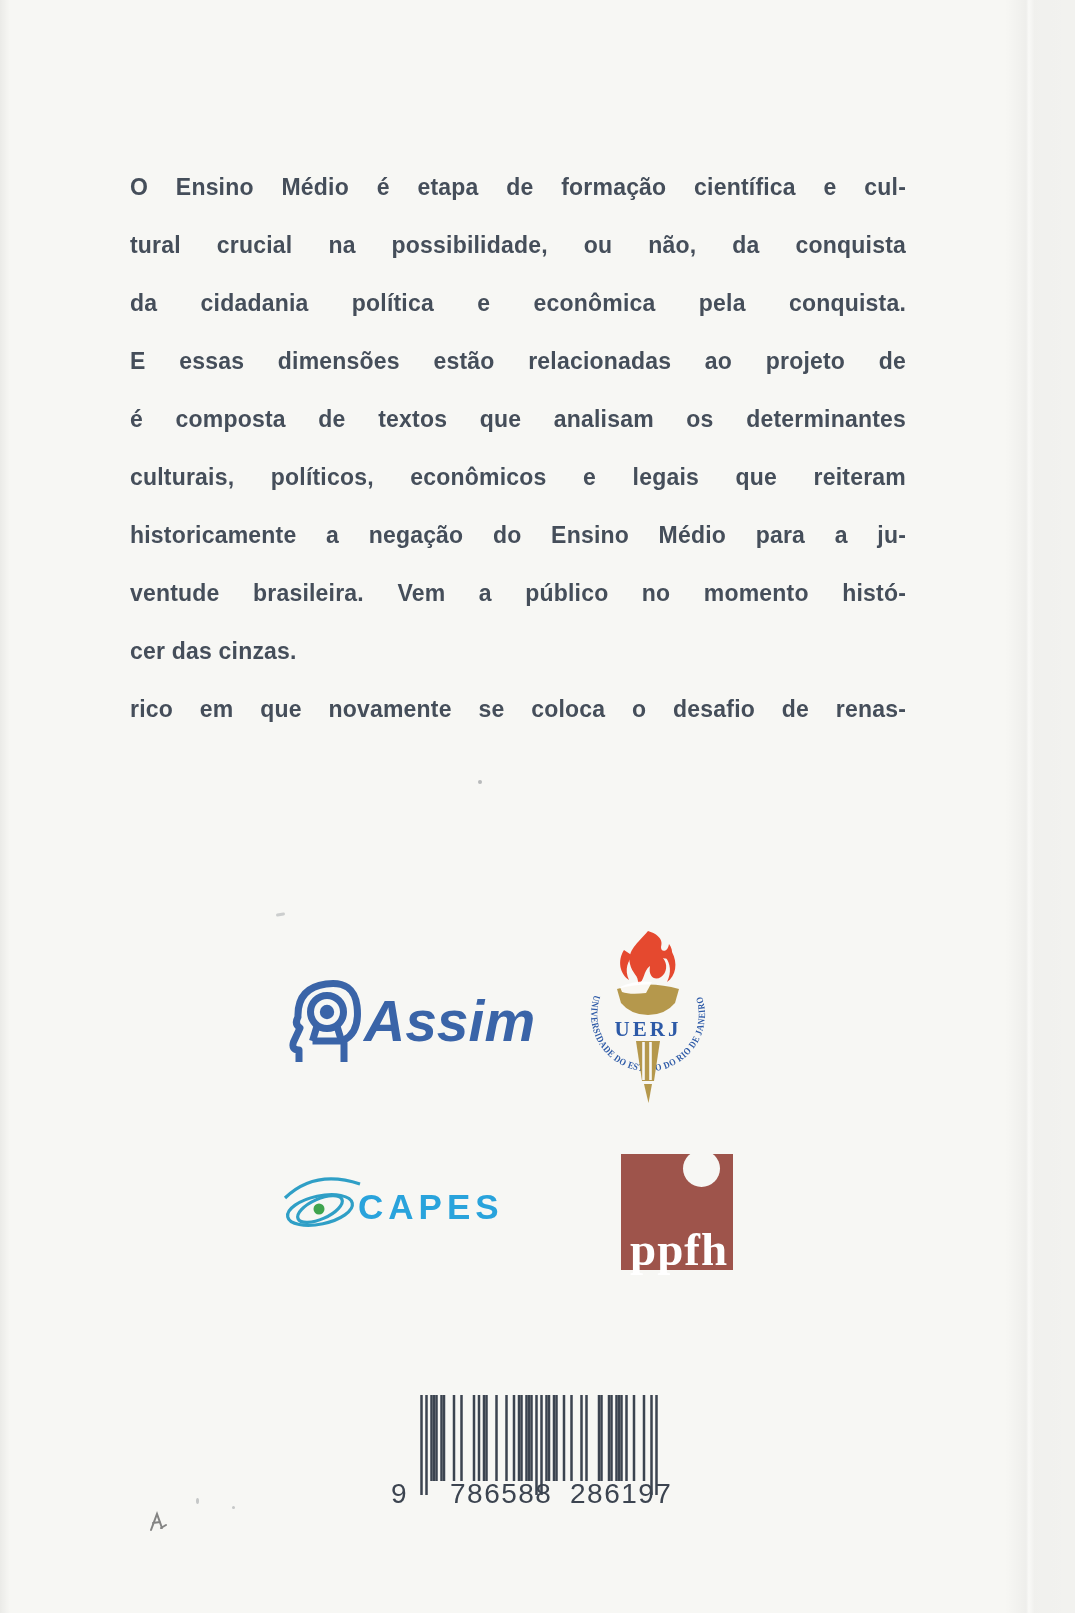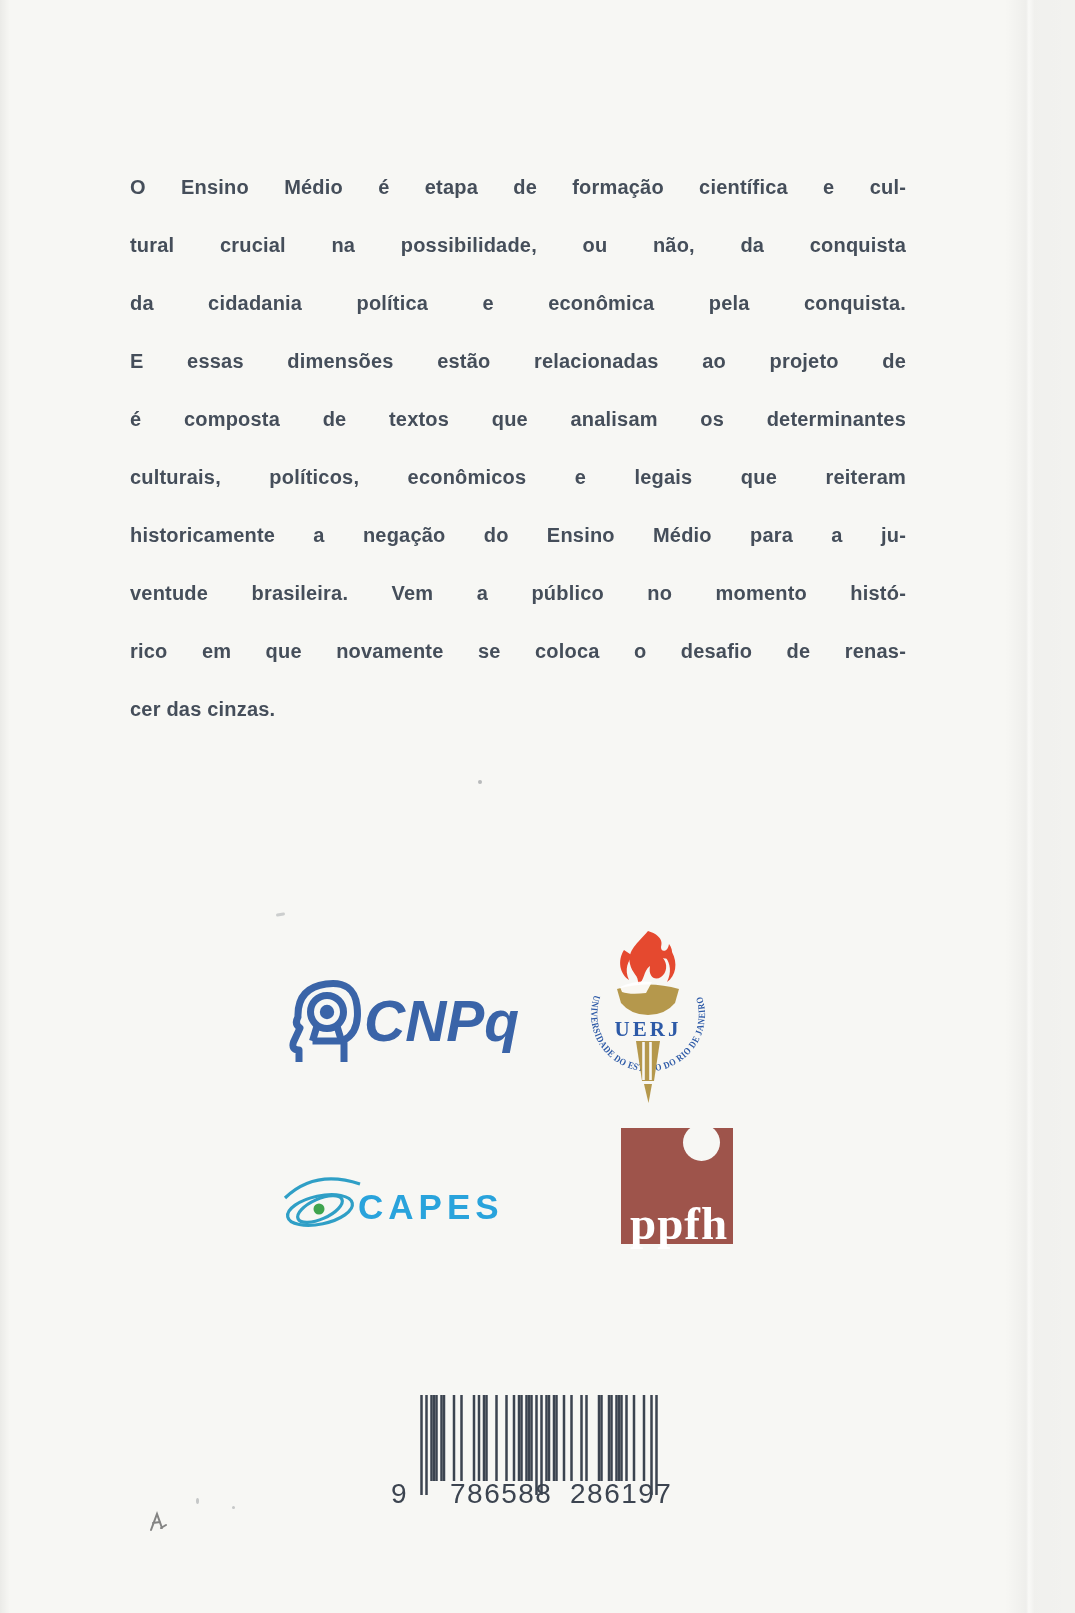--- a/index.html
+++ b/index.html
@@ -9,35 +9,35 @@
     font-family:"Liberation Sans","DejaVu Sans",sans-serif;
   }
   
   .edge-left{position:absolute;left:0;top:0;width:10px;height:100%;
     background:linear-gradient(to right,rgba(0,0,0,0.05),rgba(0,0,0,0));}
   .fold-right{position:absolute;left:1005px;top:0;width:70px;height:100%;
     background:linear-gradient(to right,rgba(0,0,0,0) 0%,rgba(0,0,0,0.035) 30%,rgba(255,255,255,0.25) 34%,rgba(0,0,0,0.028) 42%,rgba(0,0,0,0.018) 100%);}
   
   #blurb{position:absolute;left:130px;top:158px;width:776px;
     color:var(--blurb-text,#454e5a);
-    font-size:20px;font-weight:700;line-height:58px;letter-spacing:0.2px;}
+    font-size:23px;font-weight:700;line-height:58px;letter-spacing:0.2px;}
   .blurb-line{text-align:justify;text-align-last:justify;white-space:normal;}
   .blurb-line.last{text-align:left;text-align-last:left;}
   
   .logo{position:absolute;}
   #cnpq-icon{left:286px;top:978px;width:78px;height:84px;}
   #cnpq-text{left:364px;top:988px;height:66px;line-height:66px;
     font-size:57px;font-weight:700;font-style:italic;letter-spacing:0px;
     color:var(--cnpq-blue,#3a64a8);}
   #uerj{left:575px;top:923px;width:146px;height:186px;}
   #capes-icon{left:283px;top:1172px;width:78px;height:66px;}
   #capes-text{left:358px;top:1178px;height:58px;line-height:58px;
     font-size:35px;font-weight:700;letter-spacing:5px;
     color:var(--capes-blue,#29a3dc);}
-  #ppfh{left:621px;top:1128px;width:112px;height:116px;
+  #ppfh{left:621px;top:1154px;width:112px;height:116px;
     background:var(--ppfh-brown,#9e544b);}
   #ppfh .notch{position:absolute;left:62px;top:-4px;width:37px;height:37px;
     border-radius:50%;background:var(--page-bg,#f7f7f4);}
   #ppfh .ppfh-label{position:absolute;left:9px;bottom:-3px;
     font-family:"Liberation Serif","DejaVu Serif",serif;
     font-size:47px;font-weight:700;letter-spacing:1px;line-height:1.0;
     color:var(--ppfh-white,#ffffff);}
   
   #barcode-svg{position:absolute;left:420px;top:1395px;}
   .isbn-digit{position:absolute;top:1478px;height:32px;line-height:32px;
@@ -57,34 +57,34 @@
 
 <div id="blurb">
     <div class="blurb-line">O Ensino Médio é etapa de formação científica e cul-</div>
     <div class="blurb-line">tural crucial na possibilidade, ou não, da conquista</div>
     <div class="blurb-line">da cidadania política e econômica pela conquista.</div>
     <div class="blurb-line">E essas dimensões estão relacionadas ao projeto de</div>
     <div class="blurb-line">é composta de textos que analisam os determinantes</div>
     <div class="blurb-line">culturais, políticos, econômicos e legais que reiteram</div>
     <div class="blurb-line">historicamente a negação do Ensino Médio para a ju-</div>
     <div class="blurb-line">ventude brasileira. Vem a público no momento histó-</div>
+    <div class="blurb-line last">cer das cinzas.</div>
     <div class="blurb-line">rico em que novamente se coloca o desafio de renas-</div>
-    <div class="blurb-line last">cer das cinzas.</div>
   </div>
 
 <svg id="cnpq-icon" class="logo" viewBox="0 0 78 84">
   <g fill="none" stroke="var(--cnpq-blue,#3a64a8)" stroke-width="7" stroke-linejoin="round">
     <path d="M13 84 V72 Q5 72 7.5 64 L14 50 Q8 46 12 39 Q11 10 40 6 Q68 2 71 28 Q74 54 58 62 L58 84"></path>
     <circle cx="41" cy="34" r="16.5"></circle>
     <path d="M31 48 L26.5 63 M51 48 L55.5 63"></path>
     <path d="M26.5 63 H56"></path>
   </g>
   <circle cx="41" cy="34" r="7.2" fill="var(--cnpq-blue,#3a64a8)"></circle>
 </svg>
-<div id="cnpq-text" class="logo">CNPq</div>
+<div id="cnpq-text" class="logo">Assim</div>
 
 <svg id="uerj" class="logo" viewBox="0 0 146 186">
   <defs>
     <path id="uring" d="M19.4 72 A57 57 0 1 0 126.6 72" fill="none"></path>
   </defs>
   <text font-family="'Liberation Serif','DejaVu Serif',serif" font-weight="700" font-size="9.6" fill="var(--uerj-blue,#2d5aa7)" letter-spacing="0.6">
     <textPath href="#uring" startOffset="0" textLength="217" lengthAdjust="spacingAndGlyphs">UNIVERSIDADE DO ESTADO DO RIO DE JANEIRO</textPath>
   </text>
 
   <g fill="var(--uerj-red,#e5492f)">

